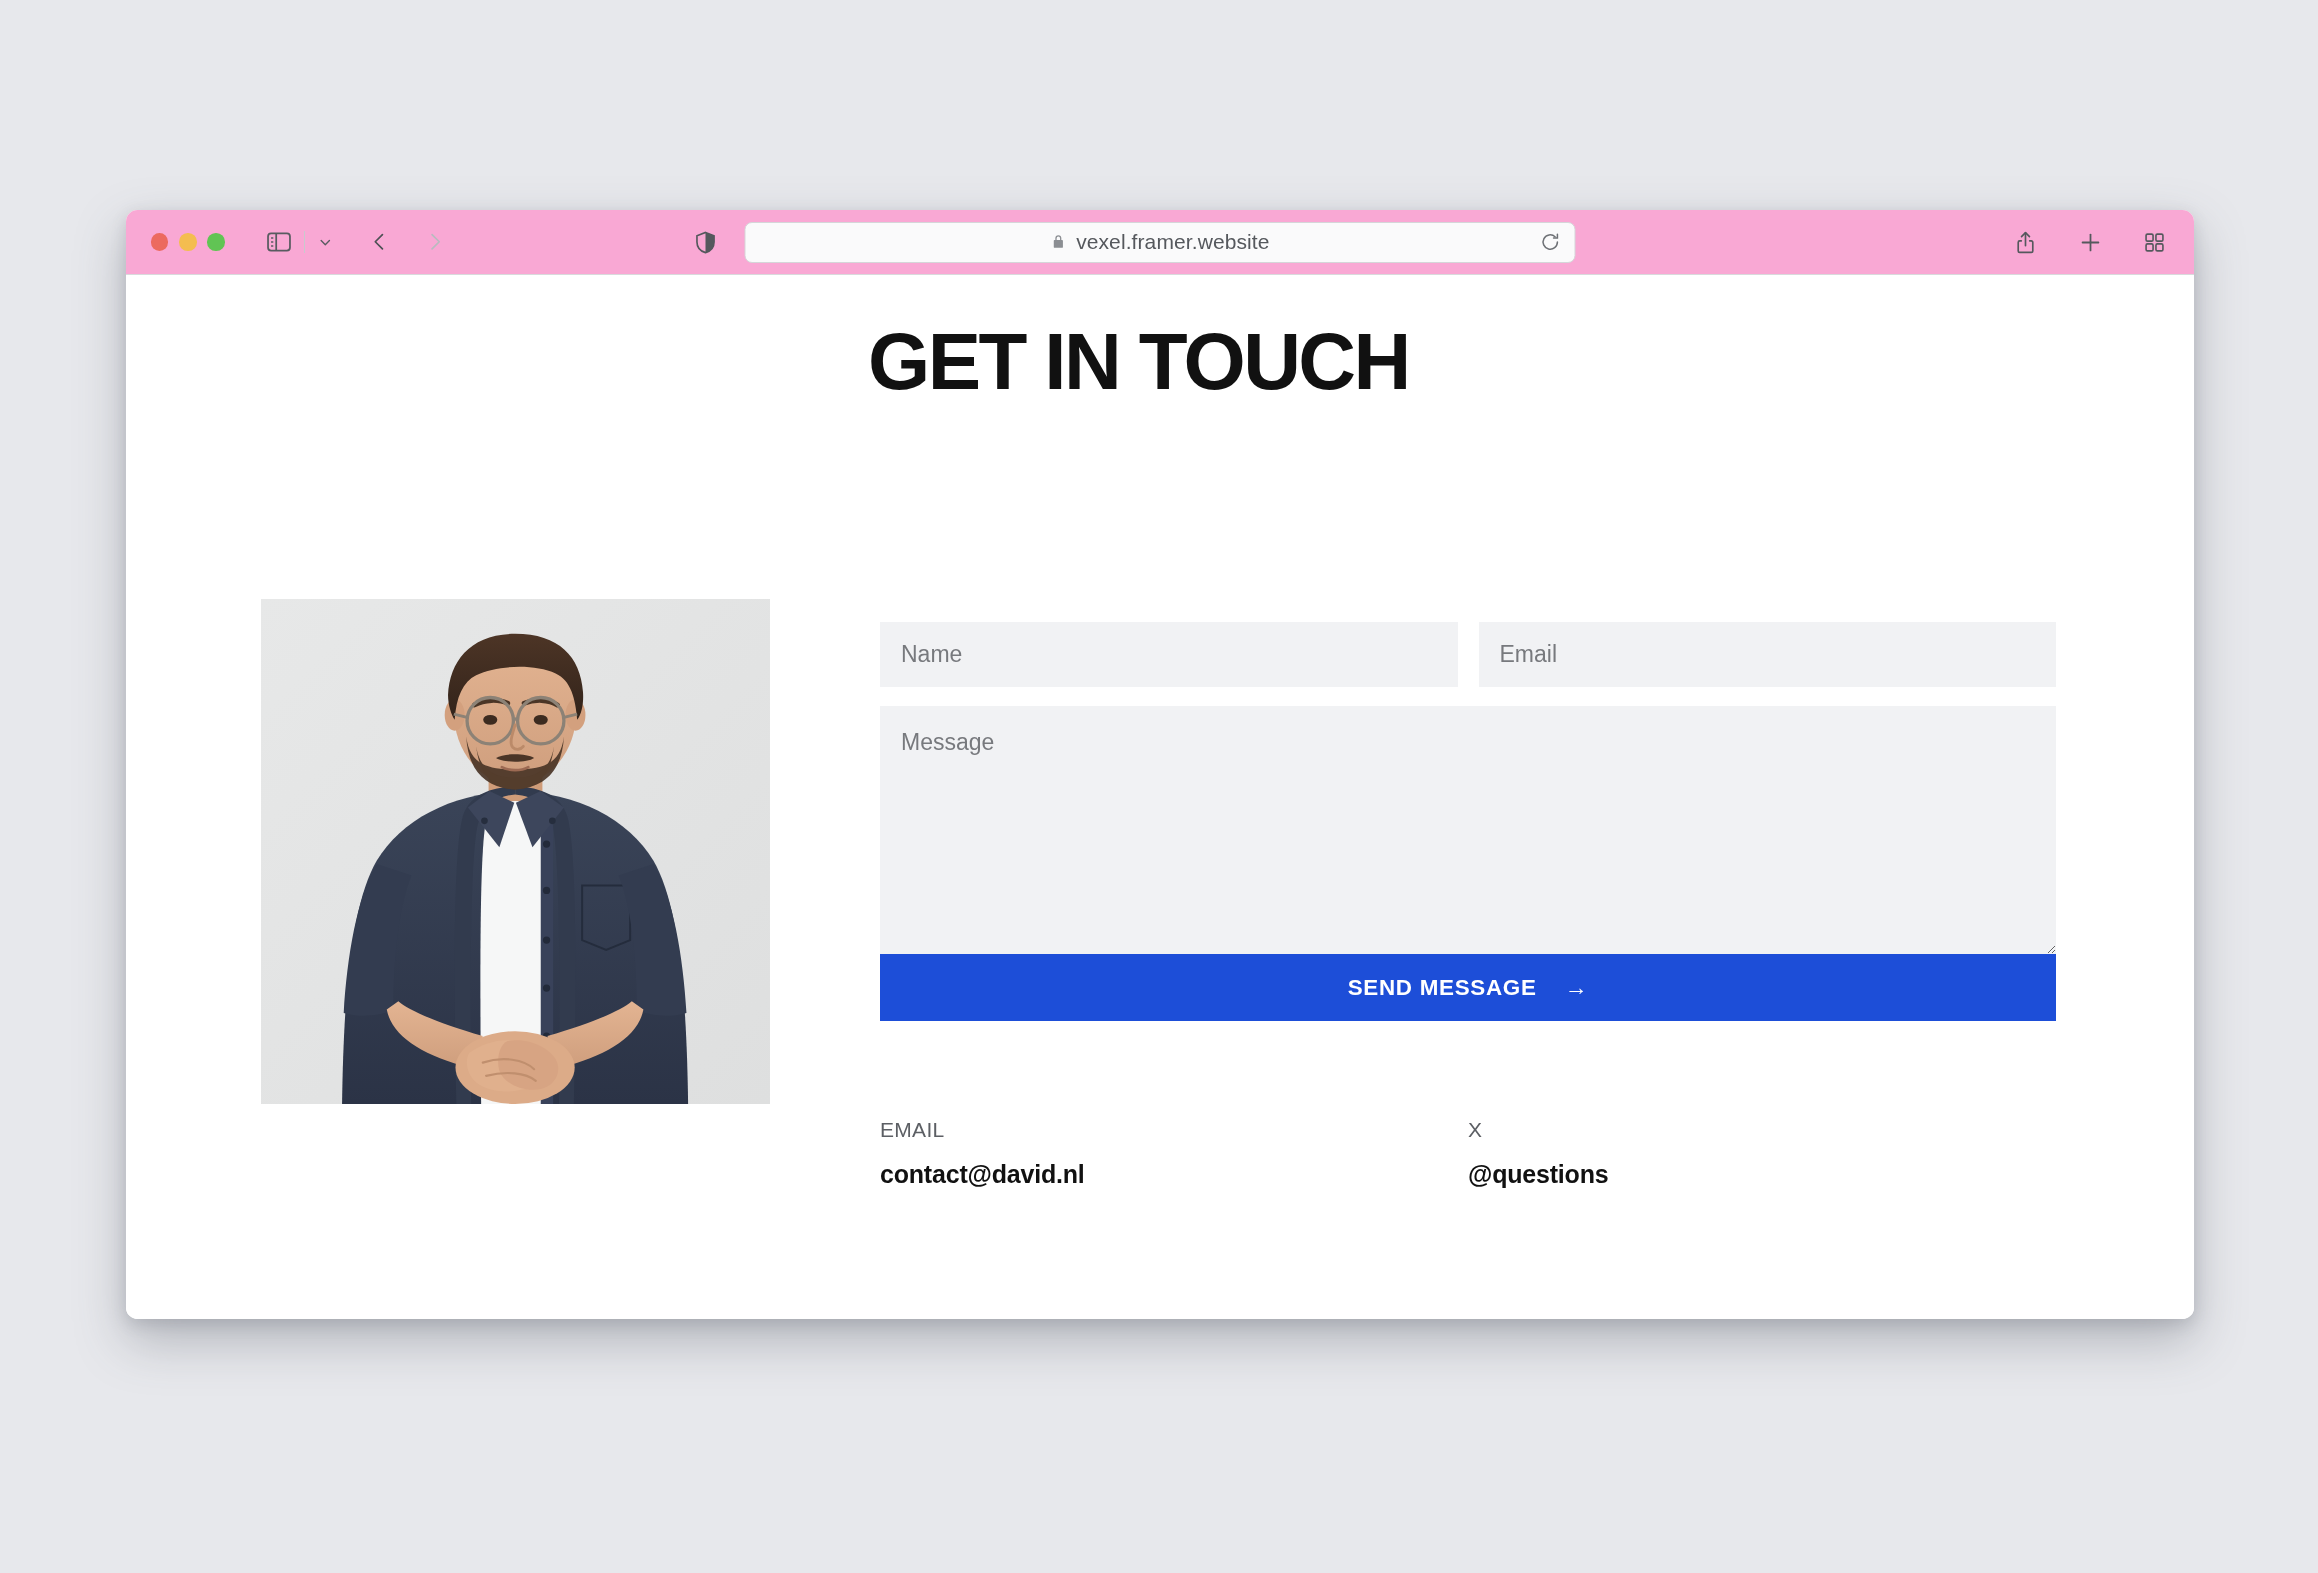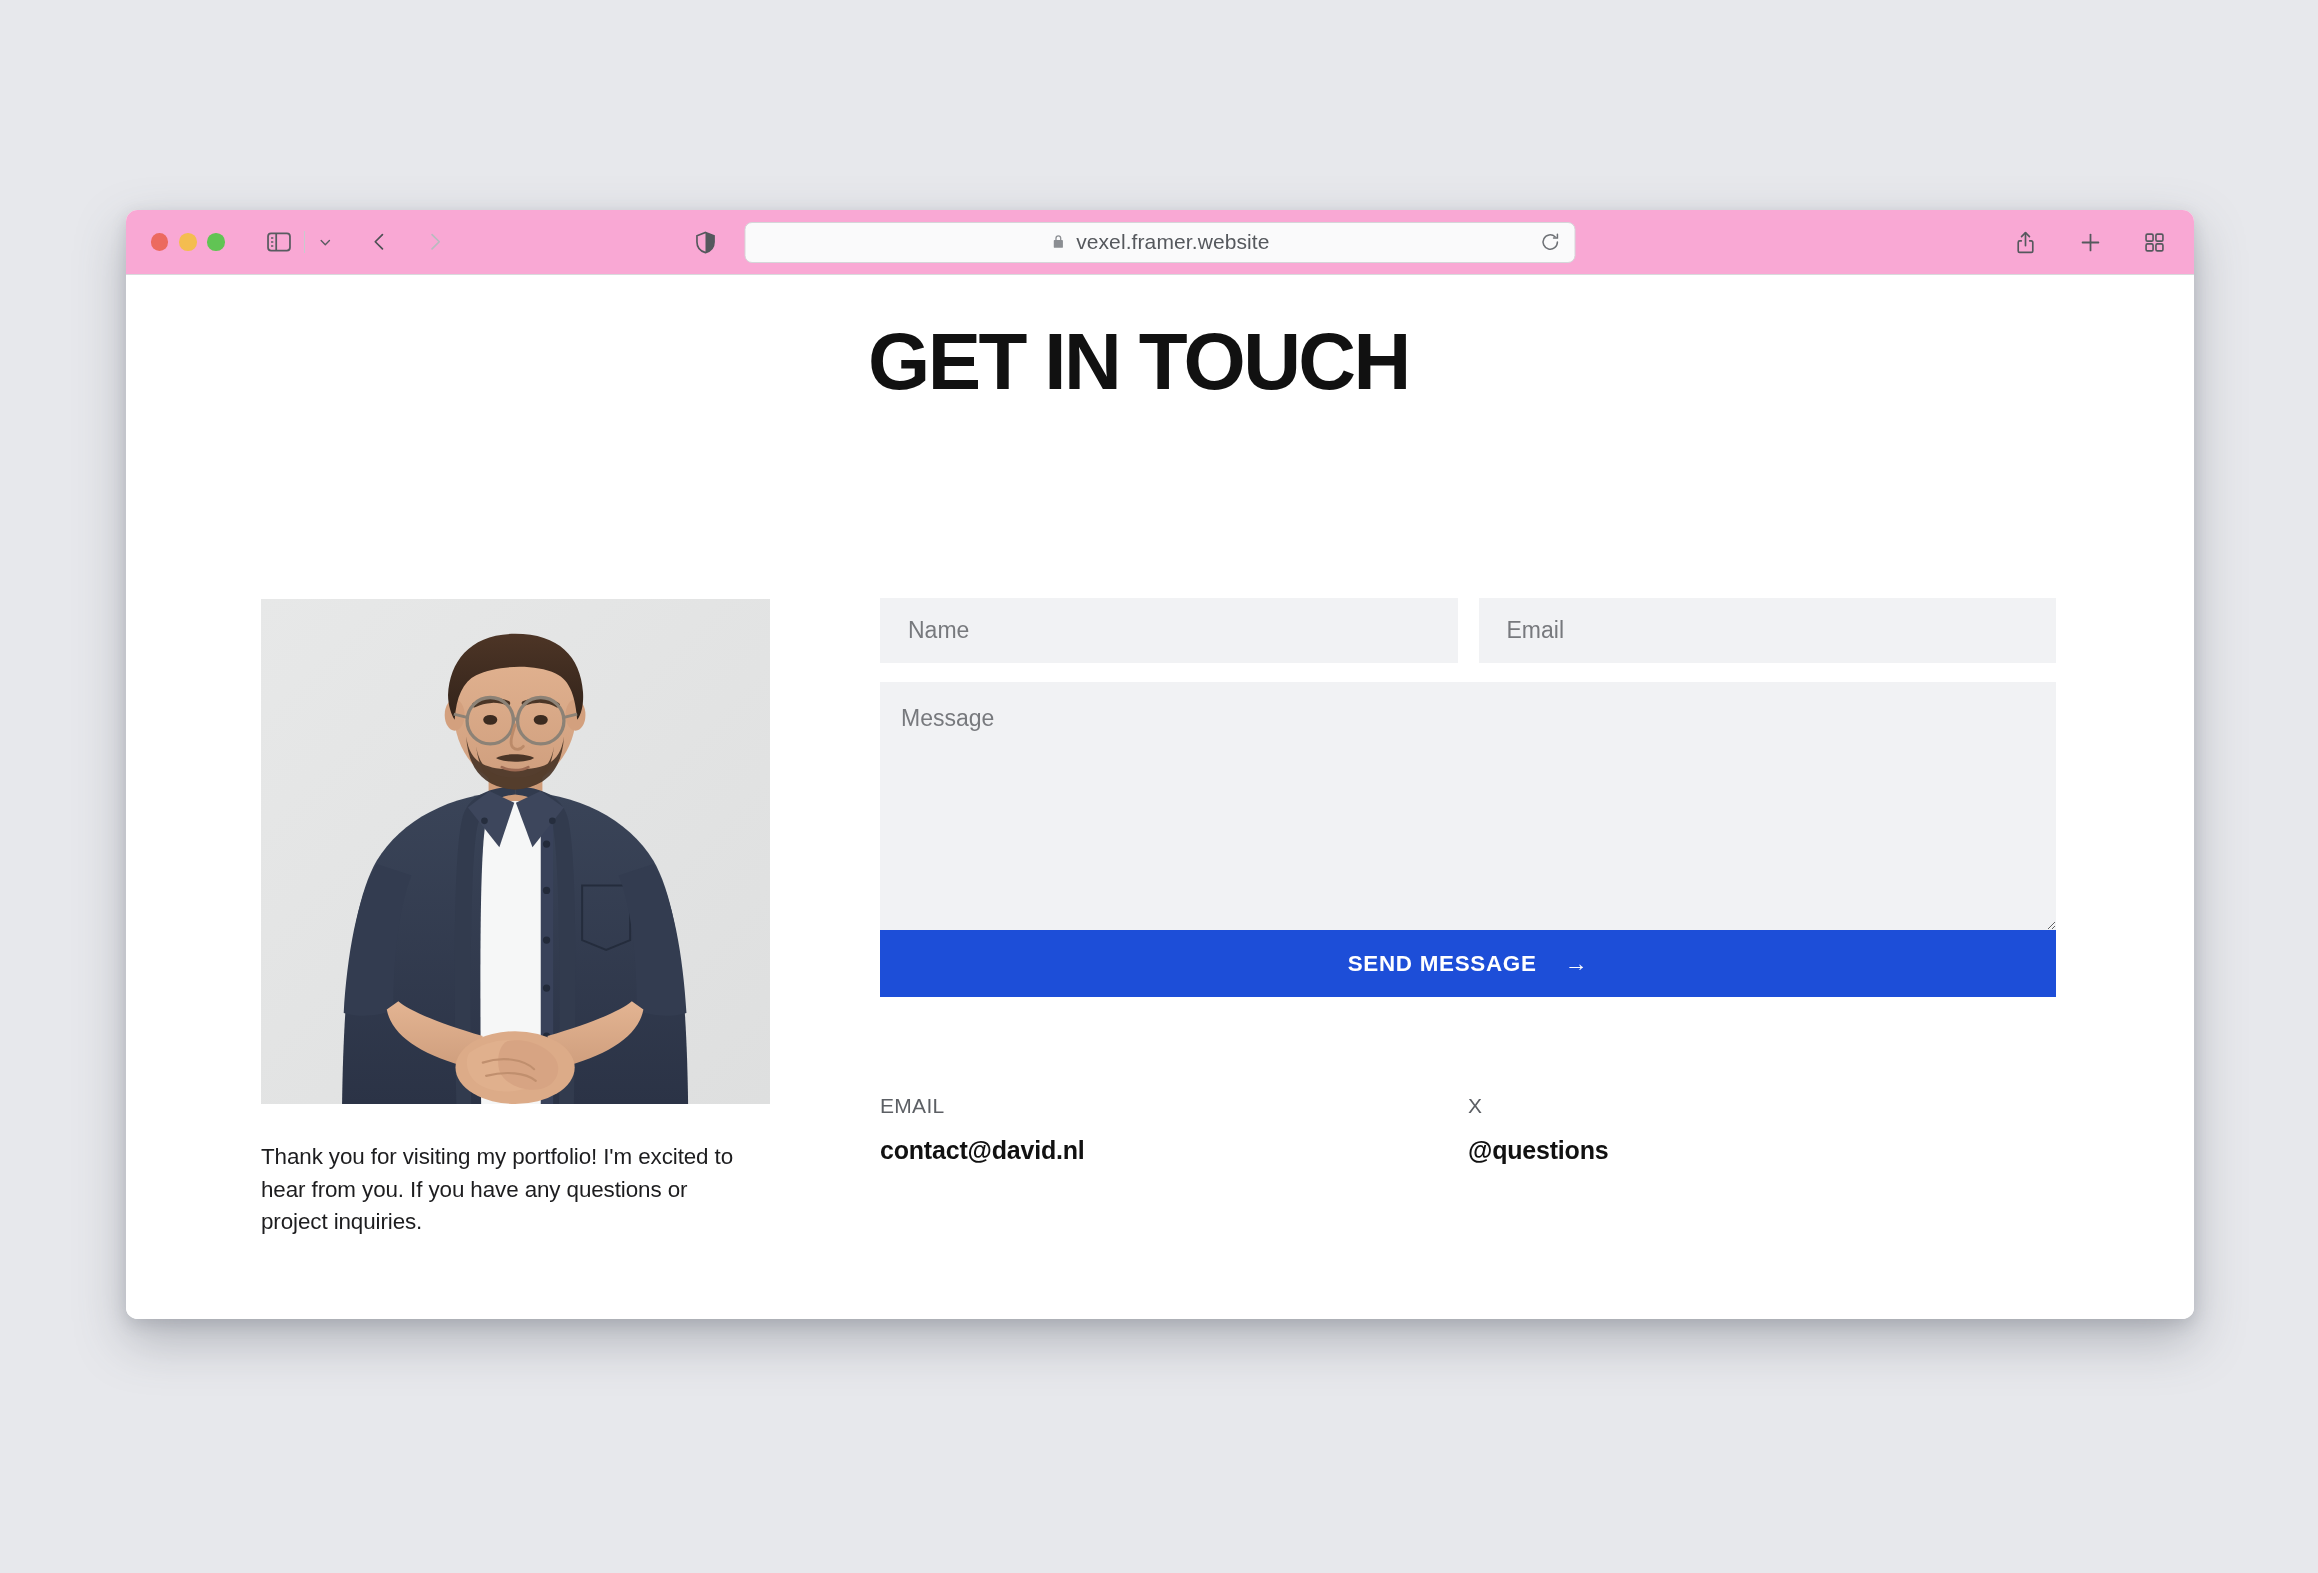--- a/index.html
+++ b/index.html
@@ -208,21 +208,22 @@
     display: flex;
     gap: 21px;
   }
   .field {
     background: #f1f2f4;
     border: none;
     outline: none;
     font-family: "Liberation Sans", sans-serif;
     font-size: 23px;
     color: #1d1d1f;
-    padding: 0 28px;
+    padding: 0 21px;
+    margin-top: 24px;
   }
   .field::placeholder { color: #77797d; }
   .field-half {
     flex: 1 1 0;
     height: 65px;
     line-height: 65px;
   }
   .field-message {
     margin-top: 19px;
     width: 100%;
@@ -452,21 +453,20 @@
             <path d="M307 152 C 303 166 300 174 304 179 C 308 183 314 182 317 178" fill="none" stroke="#bb8a69" stroke-width="3.4" stroke-linecap="round"></path>
 
             <path d="M248 166 C 250 204 268 228 307 230 C 346 228 364 204 366 166 C 362 196 346 206 307 206 C 268 206 252 196 248 166 Z" fill="#4a3527" opacity="0.92"></path>
             <path d="M260 178 C 264 214 282 230 307 230 C 332 230 350 214 354 178 C 350 206 332 216 307 216 C 282 216 264 206 260 178 Z" fill="#543d2c"></path>
             <path d="M284 192 C 294 186 320 186 330 192 C 322 198 292 198 284 192 Z" fill="#4a3527"></path>
 
             <path d="M291 203 C 300 208 314 208 323 203" fill="none" stroke="#9d6a53" stroke-width="3.2" stroke-linecap="round"></path>
           </svg>
         </div>
 
-        <p class="blurb">Thank you for visiting my portfolio! I'm excited to hear from you. If you have any questions or project inquiries.</p>
       </div>
 
       <div class="form-col">
         <div class="row">
           <input class="field field-half" type="text" placeholder="Name" style="">
           <input class="field field-half" type="text" placeholder="Email" style="">
         </div>
 
         <textarea class="field field-message" placeholder="Message" style=""></textarea>
 

